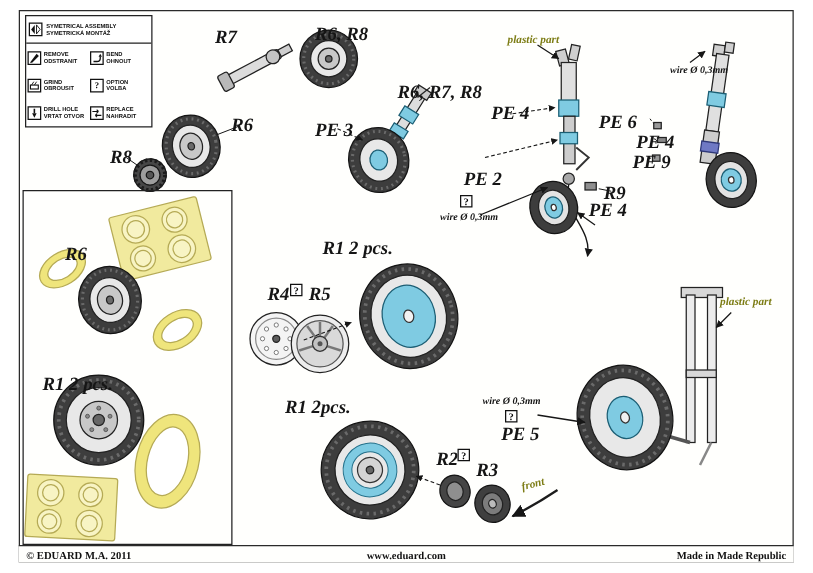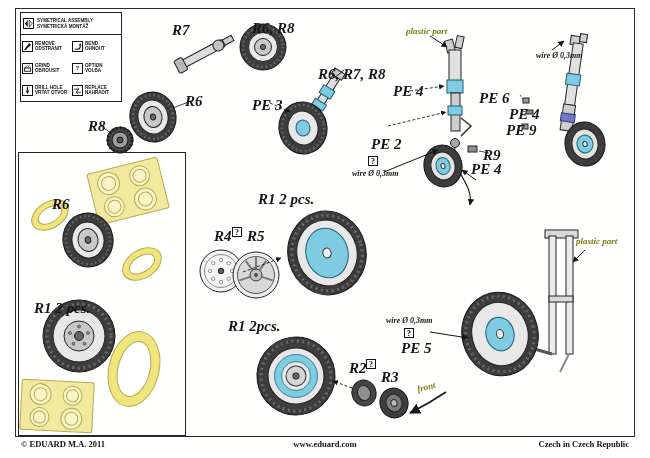--- a/index.html
+++ b/index.html
@@ -391,14 +391,14 @@
 <div class="lbl" style="left:381px;top:369px">R3</div>
 <div class="lbl sm" style="left:386px;top:316px">wire Ø 0,3mm</div>
 <div class="optbox" style="left:404px;top:328px">?</div>
 <div class="lbl" style="left:401px;top:340px">PE 5</div>
 <div class="lbl olive" style="left:576px;top:236px">plastic part</div>
 <div class="lbl olive front-lbl" style="left:417px;top:382px;transform:rotate(-14deg)">front</div>
 
 <div class="footer">
   <span>© EDUARD  M.A. 2011</span>
   <span class="f-center">www.eduard.com</span>
-  <span class="f-right">Czech in Czech Republic</span>
+  <span class="f-right">Made in Made Republic</span>
 </div>
 
 </body></html>

